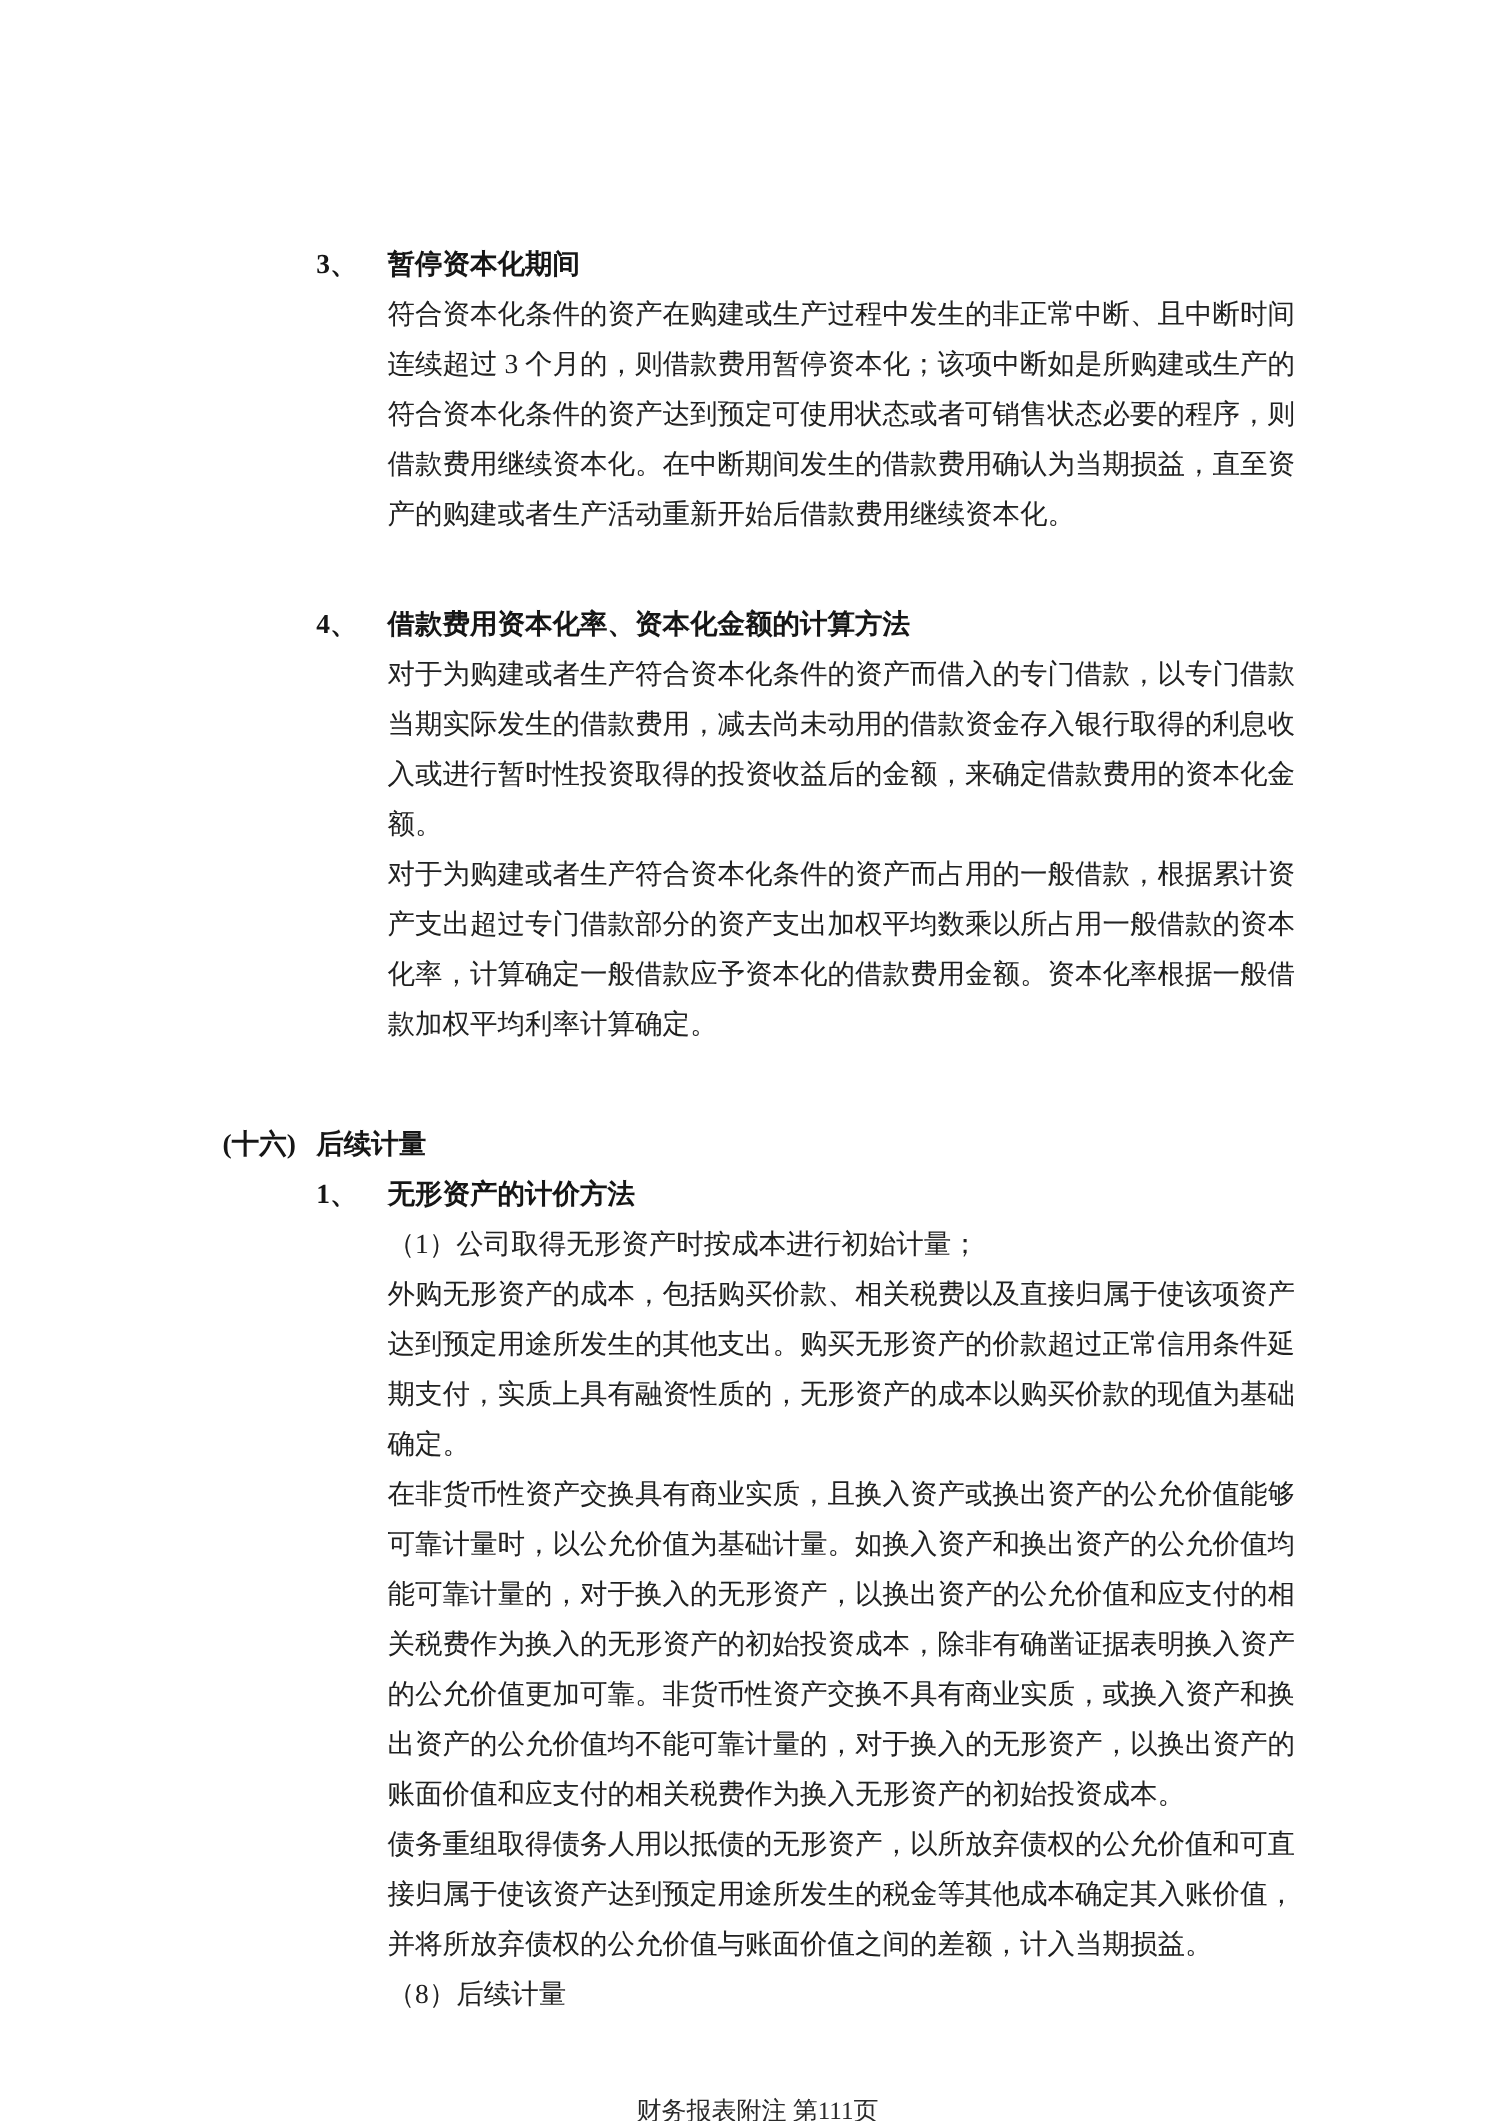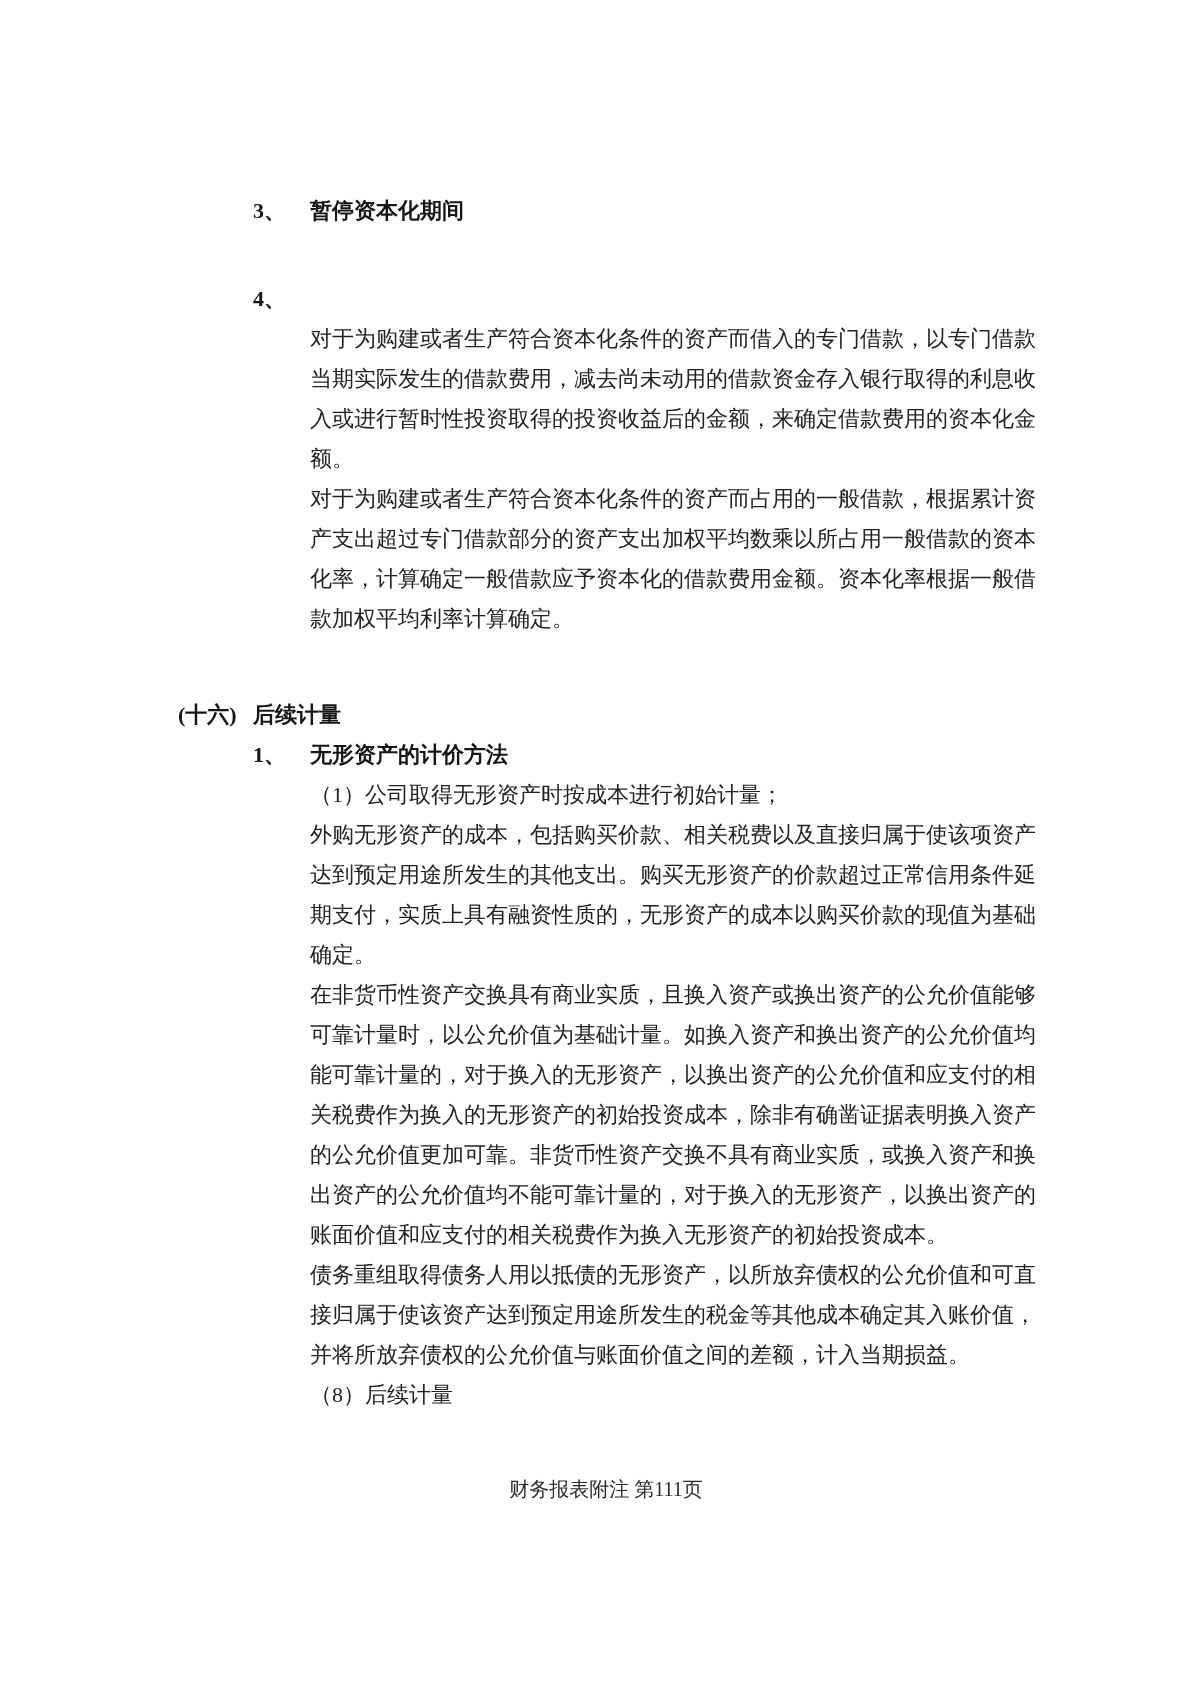--- a/index.html
+++ b/index.html
@@ -65,25 +65,27 @@
 </head>
 <body>
 
 <div class="page">
 
   <section>
     <div class="heading-row lvl-2">
       <span class="num">3、</span>
       <span class="heading">暂停资本化期间</span>
     </div>
+    <p class="body">符合资本化条件的资产在购建或生产过程中发生的非正常中断、且中断时间连续超过 3 个月的，则借款费用暂停资本化；该项中断如是所购建或生产的符合资本化条件的资产达到预定可使用状态或者可销售状态必要的程序，则借款费用继续资本化。在中断期间发生的借款费用确认为当期损益，直至资产的购建或者生产活动重新开始后借款费用继续资本化。</p>
   </section>
 
   <section>
     <div class="heading-row lvl-2 gap-lg">
       <span class="num">4、</span>
+      <span class="heading">借款费用资本化率、资本化金额的计算方法</span>
     </div>
     <p class="body">对于为购建或者生产符合资本化条件的资产而借入的专门借款，以专门借款当期实际发生的借款费用，减去尚未动用的借款资金存入银行取得的利息收入或进行暂时性投资取得的投资收益后的金额，来确定借款费用的资本化金额。</p>
     <p class="body">对于为购建或者生产符合资本化条件的资产而占用的一般借款，根据累计资产支出超过专门借款部分的资产支出加权平均数乘以所占用一般借款的资本化率，计算确定一般借款应予资本化的借款费用金额。资本化率根据一般借款加权平均利率计算确定。</p>
   </section>
 
   <section>
     <div class="heading-row lvl-1 gap-md">
       <span class="chapter-num">(十六)</span>
       <span class="heading">后续计量</span>
     </div>

